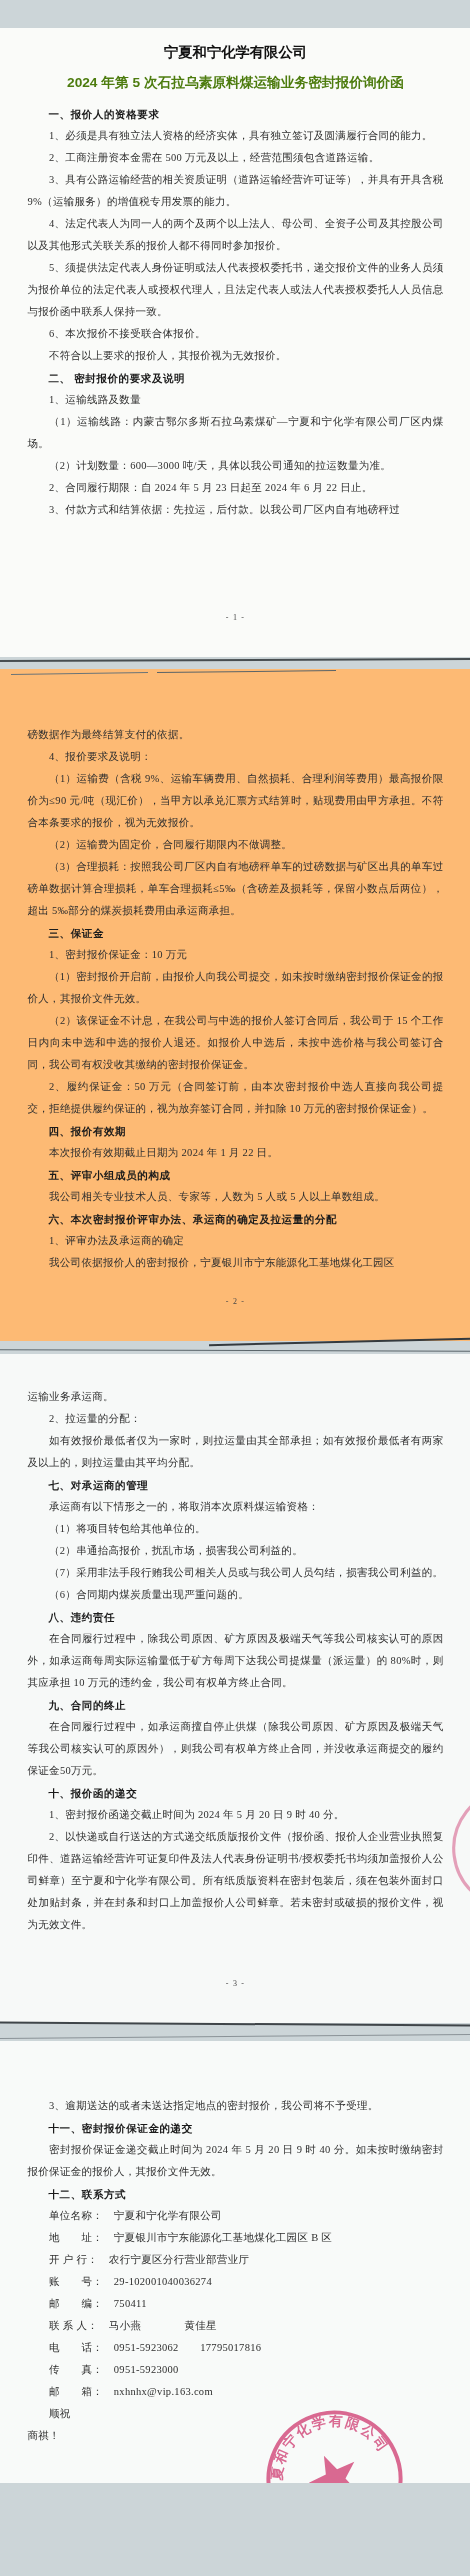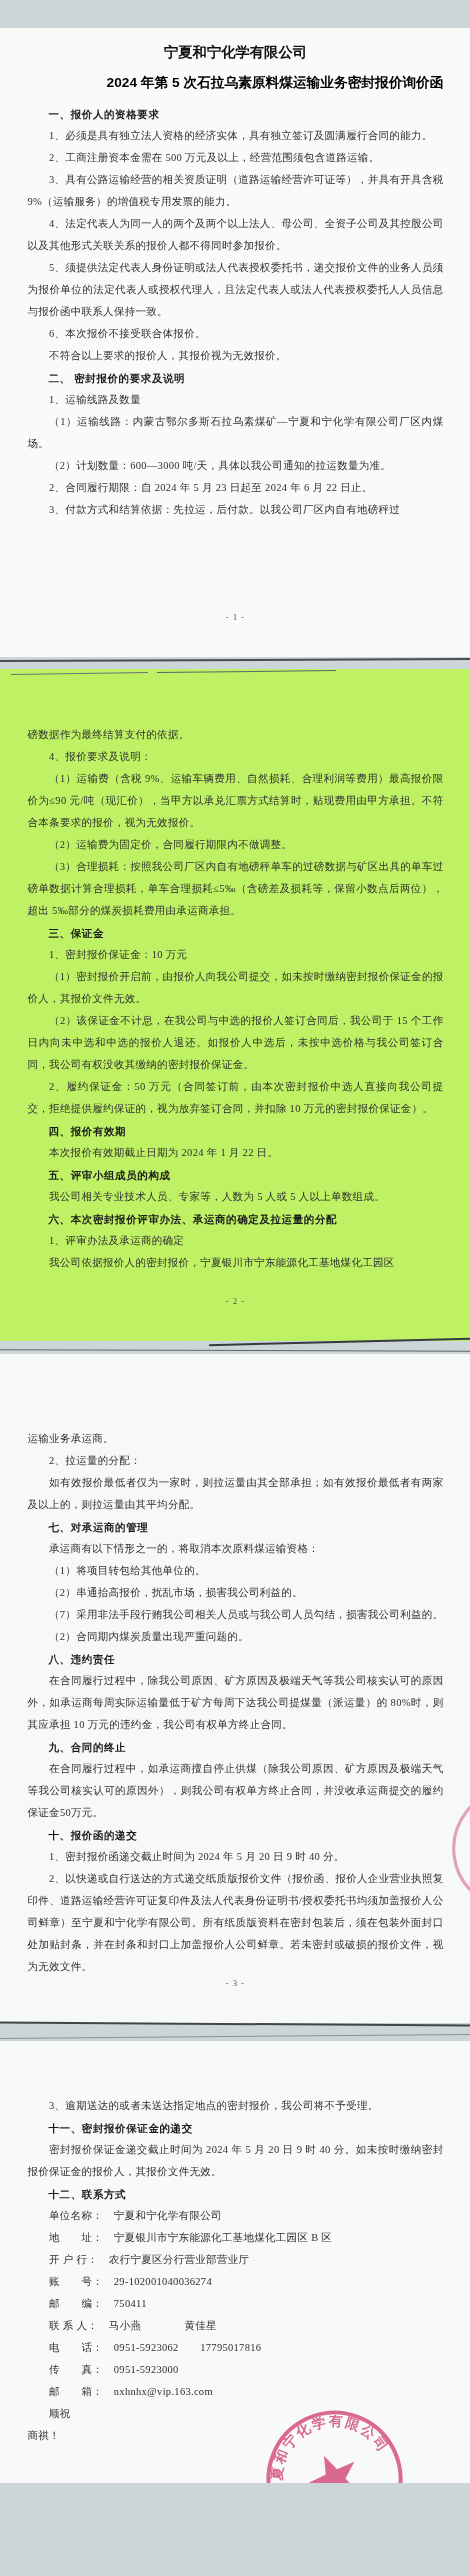--- a/index.html
+++ b/index.html
@@ -9,49 +9,49 @@
     background: #ccd5d8;
     font-family: "Liberation Serif", serif;
   }
   .doc { position: absolute; inset: 0; margin-top: 28px; }
 
   .page {
     position: absolute; left: 0; width: 471px;
     background: #fafbf9; overflow: hidden;
   }
   .page-1 { top: 0;    height: 629px; }
-  .page-2 { top: 641px; height: 672px; background: #bef264; }
+  .page-2 { top: 641px; height: 672px; background: #fdba74; }
   .page-3 { top: 1326px; height: 669px; background: #f7f9f8; }
   .page-4 { top: 2013px; height: 442px;  background: #f8faf9; }
 
   .content { position: relative; padding: 0 27.5px; z-index: 2; }
   .page-1 .content { padding-top: 8.4px; }
   .page-2 .content { padding-top: 55px; }
-  .page-3 .content { padding-top: 74px; }
+  .page-3 .content { padding-top: 32px; }
   .page-4 .content { padding-top: 54px; }
 
   .content p { margin: 0; }
   .p-body, .p-cont {
     font-size: 10.5px; line-height: 22px; color: #2e2e2e;
     text-align: justify; letter-spacing: 0.3px;
   }
   .p-body { text-indent: 2.05em; }
   .p-cont { text-indent: 0; }
   .p-heading {
     font-family: "Liberation Sans", sans-serif;
     font-weight: 700; font-size: 10.5px; line-height: 22px;
     text-indent: 2em; color: #1b1b1b; letter-spacing: 0.6px;
   }
   .doc-title {
     margin: 0; text-align: center; font-size: 14.3px; font-weight: 700;
     line-height: 32px; font-family: "Liberation Sans", sans-serif; color: #111;
   }
   .doc-subtitle {
-    margin: 0 0 4.8px 0; text-align: right; font-size: 13.7px; font-weight: 700;
-    line-height: 30px; font-family: "Liberation Sans", sans-serif; color: #000000;
+    margin: 0 0 4.8px 0; text-align: center; font-size: 13.7px; font-weight: 700;
+    line-height: 30px; font-family: "Liberation Sans", sans-serif; color: #4d7c0f;
   }
   .page-num {
     position: absolute; bottom: 35px; left: 0; width: 100%;
     text-align: center; font-size: 8px; color: #474747; letter-spacing: 1.2px;
   }
 
   
   .signature {
     position: absolute; left: 236px; top: 439px; width: 197px;
     text-align: center; font-size: 11px; line-height: 24.5px;
@@ -136,21 +136,21 @@
     <div class="content">
       <div>
           <p class="p-cont">运输业务承运商。</p>
           <p class="p-body">2、拉运量的分配：</p>
           <p class="p-body">如有效报价最低者仅为一家时，则拉运量由其全部承担；如有效报价最低者有两家及以上的，则拉运量由其平均分配。</p>
           <p class="p-heading">七、对承运商的管理</p>
           <p class="p-body">承运商有以下情形之一的，将取消本次原料煤运输资格：</p>
           <p class="p-body">（1）将项目转包给其他单位的。</p>
           <p class="p-body">（2）串通抬高报价，扰乱市场，损害我公司利益的。</p>
           <p class="p-body">（7）采用非法手段行贿我公司相关人员或与我公司人员勾结，损害我公司利益的。</p>
-          <p class="p-body">（2）合同期内煤炭质量出现严重问题的。</p>
+          <p class="p-body">（6）合同期内煤炭质量出现严重问题的。</p>
           <p class="p-heading">八、违约责任</p>
           <p class="p-body">在合同履行过程中，除我公司原因、矿方原因及极端天气等我公司核实认可的原因外，如承运商每周实际运输量低于矿方每周下达我公司提煤量（派运量）的 80%时，则其应承担 10 万元的违约金，我公司有权单方终止合同。</p>
           <p class="p-heading">九、合同的终止</p>
           <p class="p-body">在合同履行过程中，如承运商擅自停止供煤（除我公司原因、矿方原因及极端天气等我公司核实认可的原因外），则我公司有权单方终止合同，并没收承运商提交的履约保证金50万元。</p>
           <p class="p-heading">十、报价函的递交</p>
           <p class="p-body">1、密封报价函递交截止时间为 2024 年 5 月 20 日 9 时 40 分。</p>
           <p class="p-body">2、以快递或自行送达的方式递交纸质版报价文件（报价函、报价人企业营业执照复印件、道路运输经营许可证复印件及法人代表身份证明书/授权委托书均须加盖报价人公司鲜章）至宁夏和宁化学有限公司。所有纸质版资料在密封包装后，须在包装外面封口处加贴封条，并在封条和封口上加盖报价人公司鲜章。若未密封或破损的报价文件，视为无效文件。</p>
         </div>
     </div>
     <div class="page-num">- 3 -</div>

